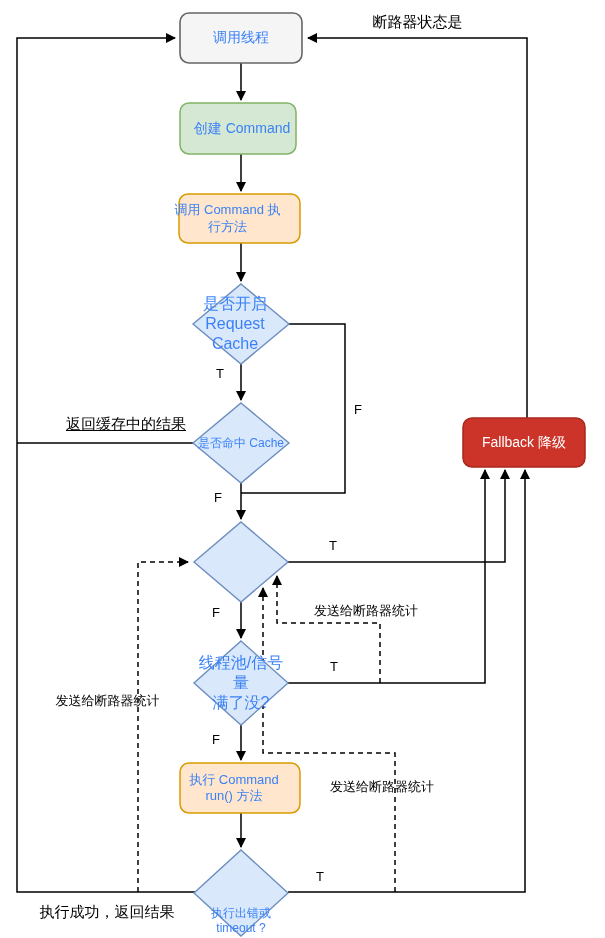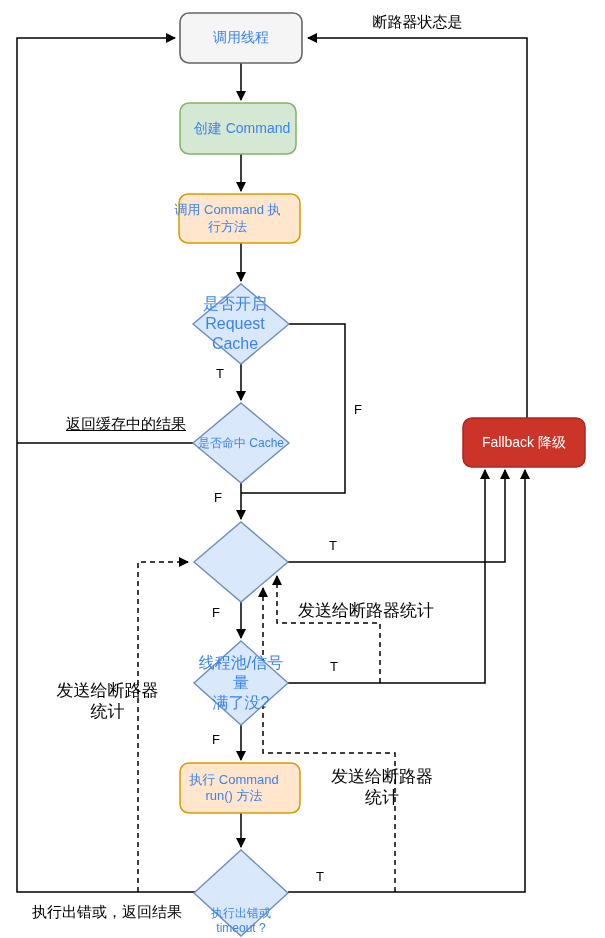--- a/index.html
+++ b/index.html
@@ -4,21 +4,21 @@
 <style>
   html,body{margin:0;padding:0;background:#ffffff;}
   #canvas{
     position:relative;width:605px;height:938px;background:#ffffff;overflow:hidden;
     font-family:"Liberation Sans","DejaVu Sans",sans-serif;color:#1a1a1a;
   }
   #edges{position:absolute;left:0;top:0;width:605px;height:938px;}
   .lbl{position:absolute;display:flex;align-items:center;justify-content:center;
        text-align:center;line-height:1.25;white-space:pre-line;}
   .node-label{font-size:13px;color:#3b82f6;}
-  .edge-label{font-size:17px;color:#000;}
+  .edge-label{font-size:13px;color:#000;}
   .big{font-size:15px;}
   .tf{font-size:13px;color:#000;width:16px;height:16px;}
   .white{color:#ffffff;}
 </style>
 </head>
 <body>
 
 <div id="canvas">
 
   <svg id="edges" viewBox="0 0 605 938" xmlns="http://www.w3.org/2000/svg">
@@ -72,21 +72,21 @@
   <div class="lbl node-label" style="left:180px;top:763px;width:108px;height:50px;">执行 Command
 run() 方法</div>
   <div class="lbl node-label" style="left:194px;top:878px;width:94px;height:86px;font-size:12px;">执行出错或
 timeout ?</div>
 
   <div class="lbl edge-label big" style="left:355px;top:12px;width:125px;height:20px;">断路器状态是</div>
   <div class="lbl edge-label big" style="left:56px;top:414px;width:140px;height:20px;text-decoration:underline;">返回缓存中的结果</div>
   <div class="lbl edge-label" style="left:50px;top:692px;width:115px;height:18px;">发送给断路器统计</div>
   <div class="lbl edge-label" style="left:296px;top:602px;width:140px;height:18px;">发送给断路器统计</div>
   <div class="lbl edge-label" style="left:326px;top:778px;width:112px;height:18px;">发送给断路器统计</div>
-  <div class="lbl edge-label big" style="left:22px;top:901px;width:170px;height:22px;">执行出错或，返回结果</div>
+  <div class="lbl edge-label big" style="left:22px;top:901px;width:170px;height:22px;">执行成功，返回结果</div>
 
   <div class="lbl tf" style="left:212px;top:366px;">T</div>
   <div class="lbl tf" style="left:350px;top:402px;">F</div>
   <div class="lbl tf" style="left:210px;top:490px;">F</div>
   <div class="lbl tf" style="left:325px;top:538px;">T</div>
   <div class="lbl tf" style="left:208px;top:605px;">F</div>
   <div class="lbl tf" style="left:326px;top:659px;">T</div>
   <div class="lbl tf" style="left:208px;top:732px;">F</div>
   <div class="lbl tf" style="left:312px;top:869px;">T</div>
 

